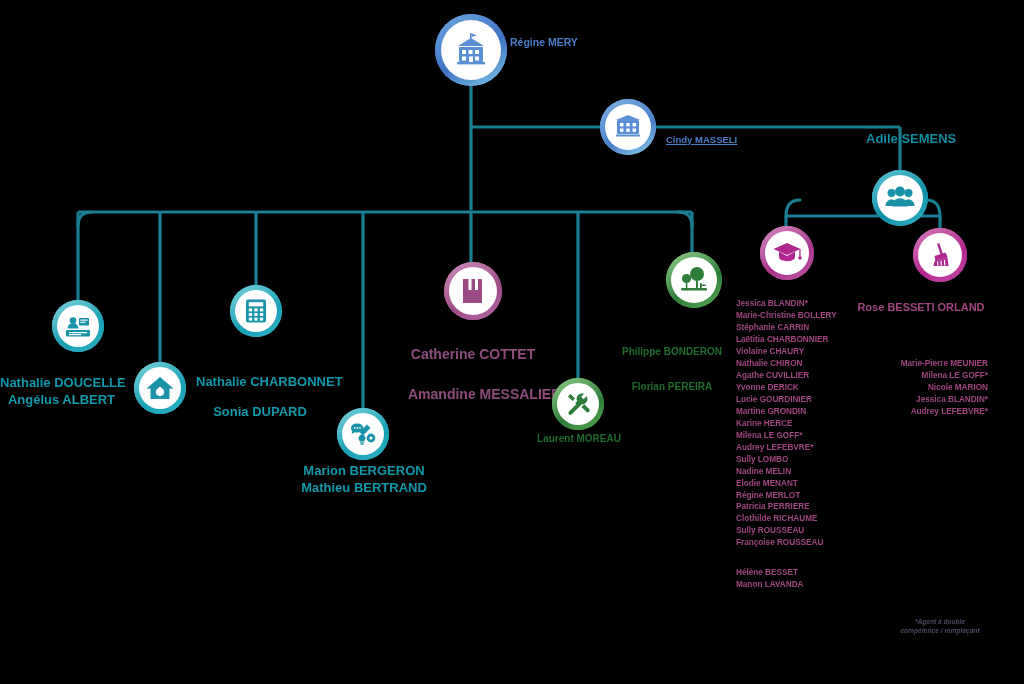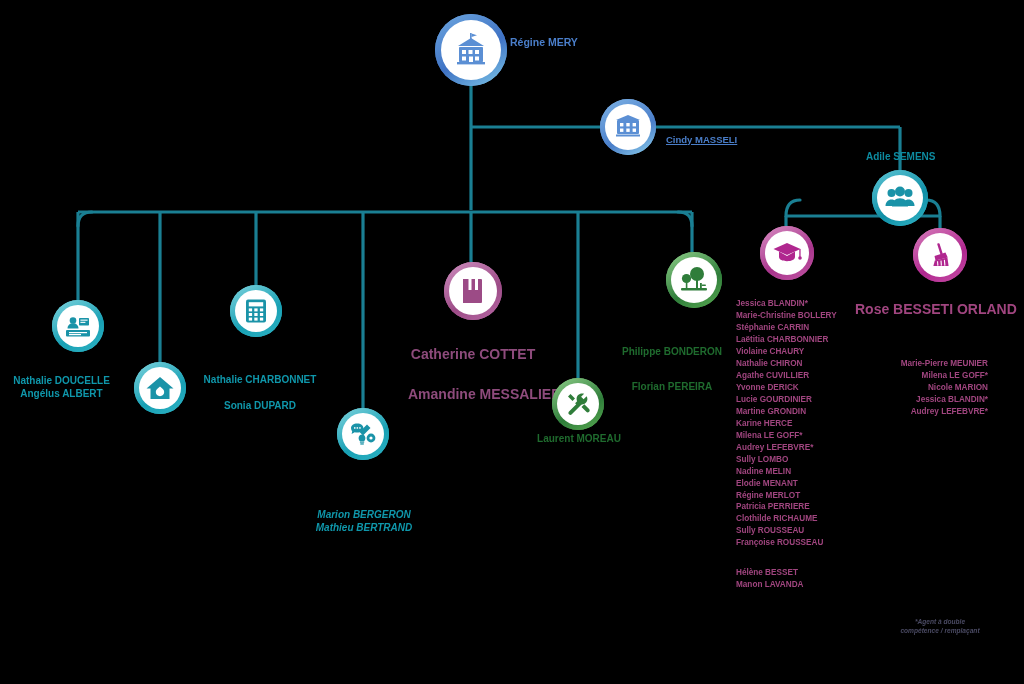--- a/index.html
+++ b/index.html
@@ -31,22 +31,22 @@
   .ring-teal{background:linear-gradient(150deg,#7fd4de 0%,#18a0b4 60%,#2fb3c4 100%);}
   .ring-teal2{background:linear-gradient(150deg,#5fc6d6 0%,#0f8fa6 60%,#35b6c8 100%);}
   .ring-purple{background:linear-gradient(150deg,#cf8fc0 0%,#9c4b86 60%,#b86aa6 100%);}
   .ring-green{background:linear-gradient(150deg,#8fcf8a 0%,#2f7d3a 60%,#5aab53 100%);}
   .ring-mag{background:linear-gradient(150deg,#d98fc4 0%,#a8358c 60%,#c256a4 100%);}
   .ring-mag2{background:linear-gradient(150deg,#d77fbc 0%,#b0278f 60%,#c74fa6 100%);}
 
   
   .label{position:absolute;font-weight:bold;line-height:1.32;white-space:nowrap;}
   .lbl-blue{color:#4a7ec9;font-size:10.5px;}
-  .lbl-teal{color:#0f97ab;font-size:10px;}
-  .lbl-teal-b{color:#0d8ba0;font-size:10px;margin-top:20px;}
+  .lbl-teal{color:#0f97ab;font-size:13px;}
+  .lbl-teal-b{color:#0d8ba0;font-size:13px;}
   .lbl-purple{color:#8e4b7c;font-size:14px;}
   .lbl-green{color:#1f6b2e;font-size:10px;}
   .lbl-mag{color:#a0457f;font-size:8.2px;}
   .ta-c{text-align:center;}
   .ta-r{text-align:right;}
   .ta-l{text-align:left;}
 
   .namelist{position:absolute;font-weight:bold;line-height:1.46;font-size:8.2px;color:#a0457f;}
   .namelist div{white-space:nowrap;}
   .gap{height:9px;}
@@ -226,21 +226,21 @@
         <circle cx="23" cy="19" r="4.4"></circle>
       </g>
       <g fill="#ffffff">
         <rect x="6" y="8.2" width="1.5" height="1.5"></rect>
         <rect x="8.6" y="8.2" width="1.5" height="1.5"></rect>
         <rect x="11.2" y="8.2" width="1.5" height="1.5"></rect>
         <circle cx="23" cy="19" r="1.6"></circle>
       </g>
     </svg>
   </div>
-  <div class="label lbl-teal ta-c" style="left:300px;top:508px;width:128px;font-style:italic;">
+  <div class="label lbl-teal ta-c" style="left:300px;top:462px;width:128px;">
     <div>Marion BERGERON</div>
     <div>Mathieu BERTRAND</div>
   </div>
 
   <div class="node n-sm ring-purple" style="left:444px;top:262px;width:58px;height:58px;">
     <span class="ring ring-purple"></span>
     <span class="disc" style="inset:5px;"></span>
     <svg width="32" height="32" viewBox="0 0 32 32">
       <g fill="#9c4b86">
         <rect x="8" y="4" width="17" height="24" rx="1"></rect>
@@ -344,21 +344,21 @@
         <path d="M9.8 20.5 l12.6-3.1 1.2 8.6 -15.2 0z"></path>
       </g>
       <g stroke="#ffffff" stroke-width="1.1">
         <path d="M12.5 21.3 L12.9 25.6"></path>
         <path d="M16 20.6 L16.4 25.6"></path>
         <path d="M19.4 19.9 L19.9 25.6"></path>
       </g>
     </svg>
   </div>
 
-  <div class="label lbl-mag ta-c" style="left:855px;top:300px;width:132px;font-size:14px;">Rose BESSETI ORLAND</div>
+  <div class="label lbl-mag ta-c" style="left:855px;top:300px;width:132px;font-size:11px;">Rose BESSETI ORLAND</div>
 
   <div class="namelist ta-r" style="left:855px;top:358px;width:133px;">
     <div>Marie-Pierre MEUNIER</div>
     <div>Milena LE GOFF*</div>
     <div>Nicole MARION</div>
     <div>Jessica BLANDIN*</div>
     <div>Audrey LEFEBVRE*</div>
   </div>
 
   <div class="footnote" style="left:880px;top:618px;width:120px;">

